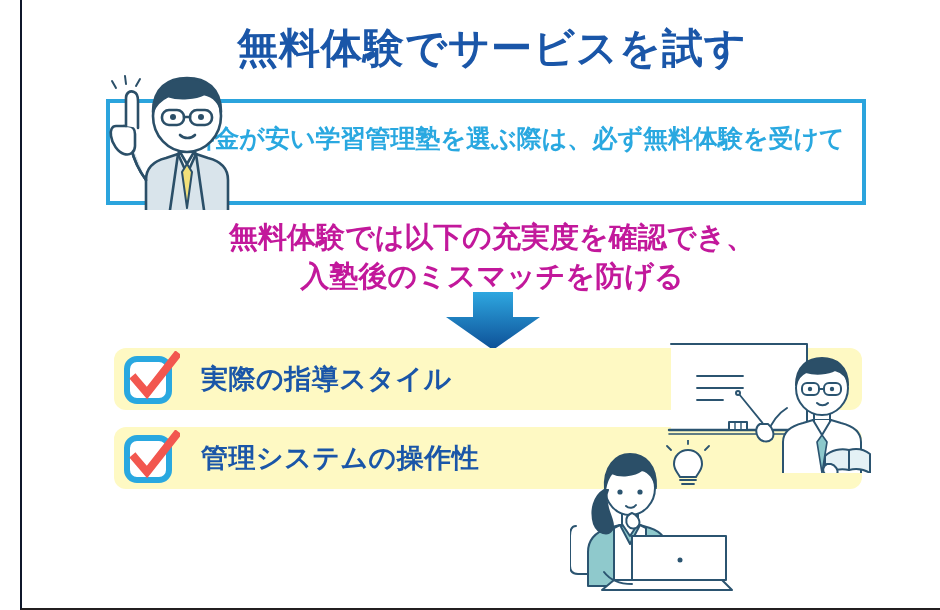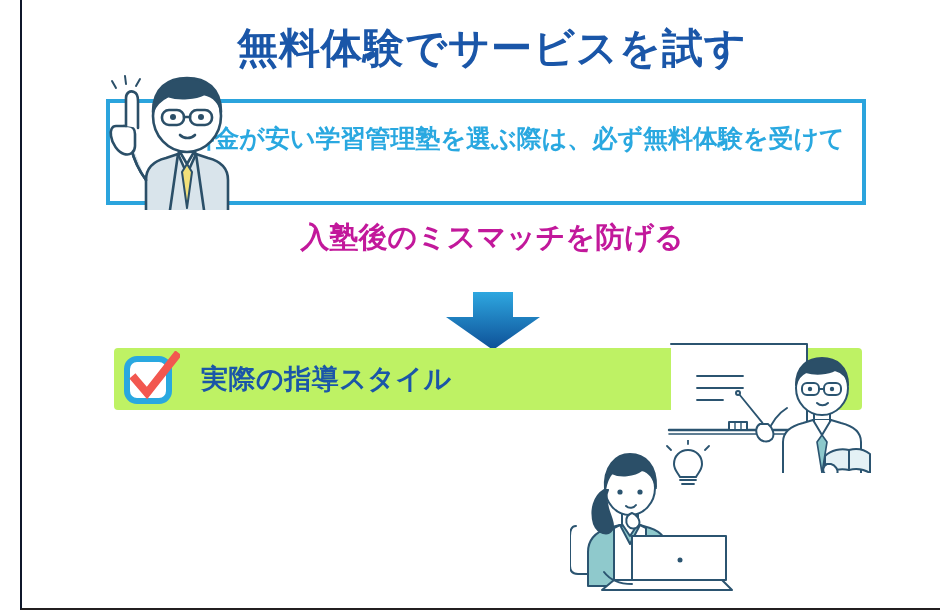--- a/index.html
+++ b/index.html
@@ -102,22 +102,22 @@
   #checklist {
     position: absolute;
     left: 92px;
     top: 348px;
     width: 748px;
   }
   .check-row {
     position: relative;
     height: 62px;
     margin-bottom: 17px;
-    background: #bef264;
-    border-radius: 4px;
+    background: #fef9c3;
+    border-radius: 12px;
   }
   .check-box-wrap {
     position: absolute;
     left: 8px;
     top: 3px;
     width: 58px;
     height: 58px;
   }
   .check-label {
     position: absolute;
@@ -195,20 +195,21 @@
 
       <path d="M16 58 C12 58 10 62 11 68 C12 76 18 84 24 86 C30 88 35 84 35 78 L35 66 C35 61 32 58 28 58 Z" fill="#ffffff"></path>
 
       <path d="M26 58 L26 30 C26 25 30 22 34 24 C37 25 38 29 38 33 L38 60" fill="#ffffff"></path>
 
       <path d="M26 16 L25 8 M36 18 L40 11 M16 20 L12 13" stroke-width="2"></path>
     </g>
   </svg>
 
   <div id="lead-text">
+    <span>無料体験では以下の充実度を確認でき、</span>
     <span class="line2">入塾後のミスマッチを防げる</span>
   </div>
 
   <svg id="arrow-down" viewBox="0 0 98 58" xmlns="http://www.w3.org/2000/svg">
     <defs>
       <linearGradient id="arrGrad" x1="0" y1="0" x2="0" y2="1">
         <stop offset="0%" stop-color="#2ea7e0"></stop>
         <stop offset="100%" stop-color="#0d4f96"></stop>
       </linearGradient>
     </defs>
@@ -220,20 +221,29 @@
     <div class="check-row">
       <div class="check-box-wrap">
         <svg viewBox="0 0 58 58" width="58" height="58" xmlns="http://www.w3.org/2000/svg">
           <rect x="5" y="8" width="42" height="42" rx="10" fill="#ffffff" stroke="#29a8e0" stroke-width="6"></rect>
           <path d="M13 28 L25 42 L54 5" fill="none" stroke="#f2574f" stroke-width="8" stroke-linecap="square" stroke-linejoin="miter"></path>
         </svg>
       </div>
       <div class="check-label">実際の指導スタイル</div>
     </div>
 
+    <div class="check-row">
+      <div class="check-box-wrap">
+        <svg viewBox="0 0 58 58" width="58" height="58" xmlns="http://www.w3.org/2000/svg">
+          <rect x="5" y="8" width="42" height="42" rx="10" fill="#ffffff" stroke="#29a8e0" stroke-width="6"></rect>
+          <path d="M13 28 L25 42 L54 5" fill="none" stroke="#f2574f" stroke-width="8" stroke-linecap="square" stroke-linejoin="miter"></path>
+        </svg>
+      </div>
+      <div class="check-label">管理システムの操作性</div>
+    </div>
 
 
   </div>
 
   <svg id="teacher-illo" viewBox="0 0 205 135" xmlns="http://www.w3.org/2000/svg">
     <g fill="none" stroke="#2b5470" stroke-width="2" stroke-linecap="round" stroke-linejoin="round">
 
       <path d="M4 6 L140 6 L140 92 L4 92" fill="#ffffff"></path>
       <path d="M2 92 L150 92" stroke-width="2.4"></path>
       <path d="M2 96 L150 96" stroke-width="1.6"></path>

